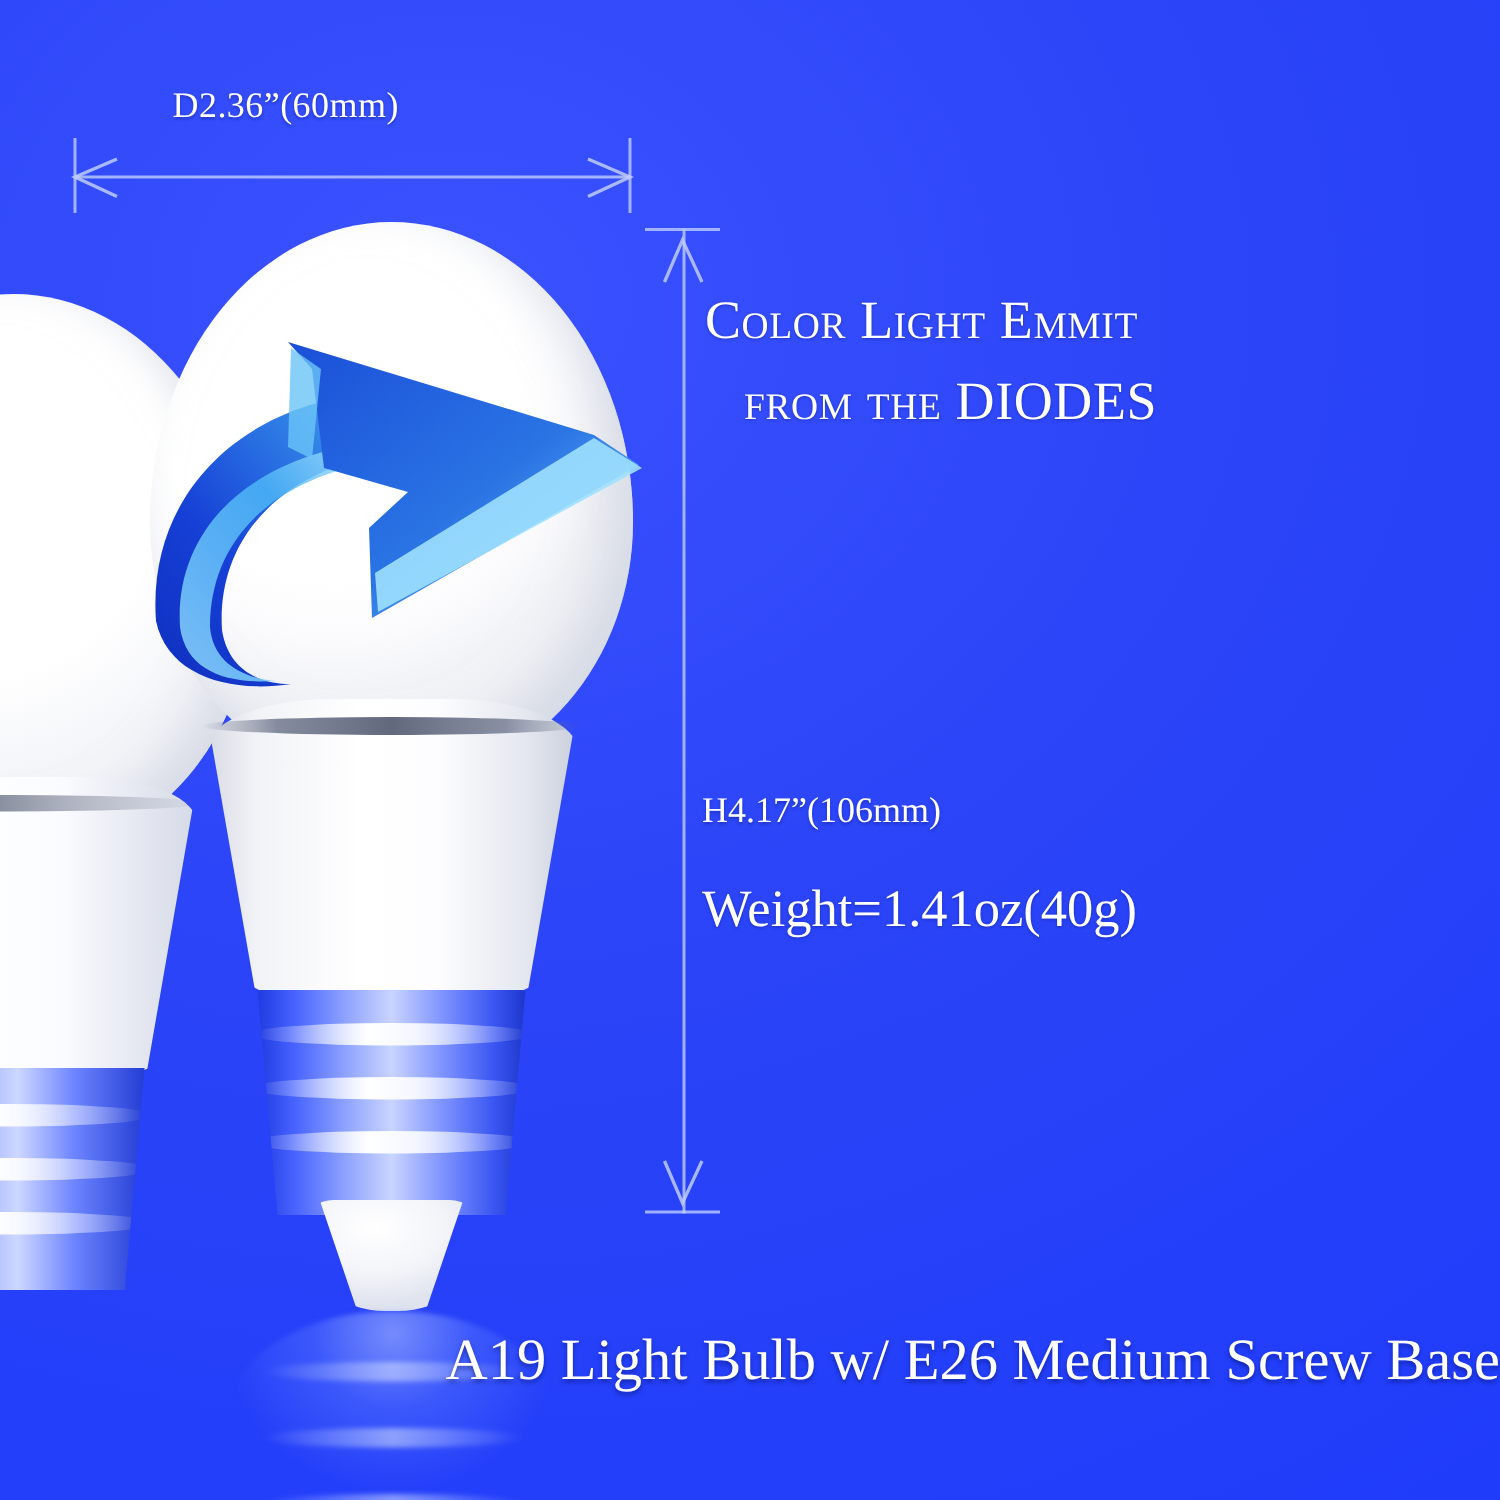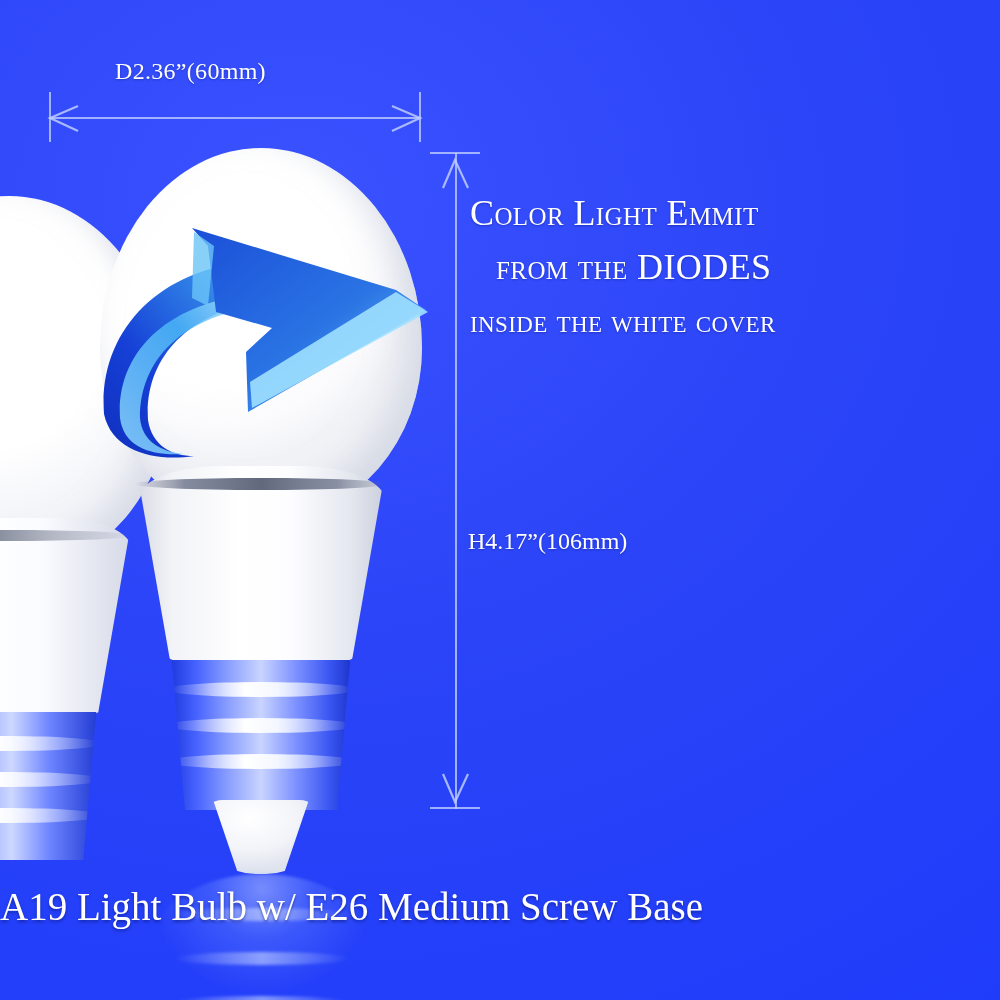--- a/index.html
+++ b/index.html
@@ -130,21 +130,21 @@
   #label-weight{left:468px;top:586px;font-size:35px;}
 
   #headline{left:470px;top:100px;font-size:37px;letter-spacing:.6px;}
 
   .sc{font-variant:small-caps;}
   #feature-1{left:470px;top:192px;font-size:36px;letter-spacing:.4px;}
   #feature-2{left:470px;top:246px;font-size:36px;letter-spacing:.4px;margin-left:26px;}
   #feature-3{left:470px;top:303px;font-size:33px;letter-spacing:.4px;}
 
   #caption{
-    left:0;top:884px;width:1000px;text-align:left;
+    left:0;top:884px;width:1000px;text-align:right;
     font-size:39px;white-space:nowrap;
     color:#ffffff;text-shadow:0 2px 3px rgba(8,20,110,.55);
     position:absolute;
   }
 </style>
 </head>
 <body>
 
 <div id="stage">
 
@@ -221,20 +221,20 @@
   <div class="dim-line" id="dim-height-line"></div>
   <svg class="arrowhead" style="left:441px;top:154px;" width="30" height="36" viewBox="0 0 30 36">
     <path d="M2,34 L14,6 L27,34" fill="none" stroke="rgba(190,205,255,.85)" stroke-width="2.2"></path>
   </svg>
   <svg class="arrowhead" style="left:441px;top:772px;" width="30" height="36" viewBox="0 0 30 36">
     <path d="M2,2 L14,30 L27,2" fill="none" stroke="rgba(190,205,255,.85)" stroke-width="2.2"></path>
   </svg>
 
   <div class="txt" id="label-width">D2.36”(60mm)</div>
   <div class="txt" id="label-height">H4.17”(106mm)</div>
+  <div class="txt" id="label-weight">Weight=1.41oz(40g)</div>
 
   <div class="txt sc" id="feature-1">Color Light Emmit</div>
   <div class="txt sc" id="feature-2">from the DIODES</div>
-  <div class="txt sc" id="feature-3">inside the white cover</div>
 
   <div id="caption">A19 Light Bulb w/ E26 Medium Screw Base</div>
 
 </div>
 
 </body></html>

